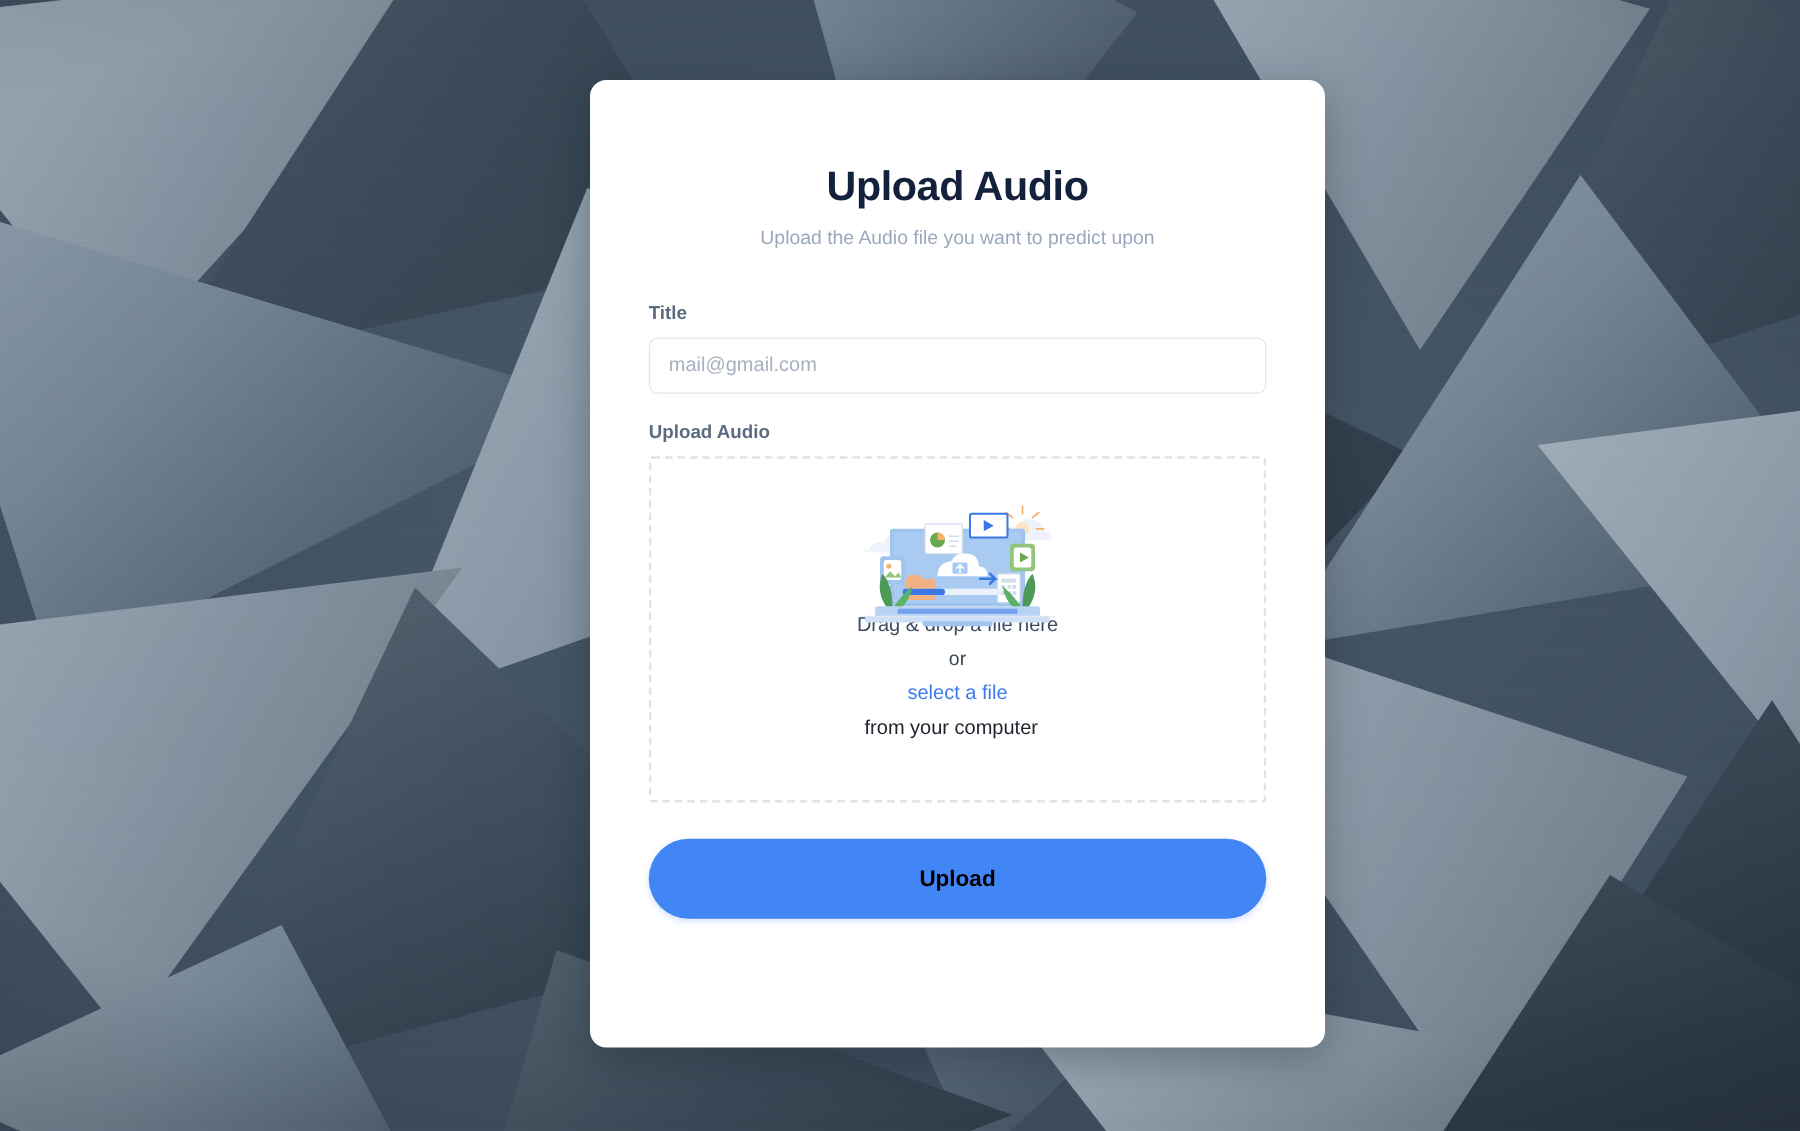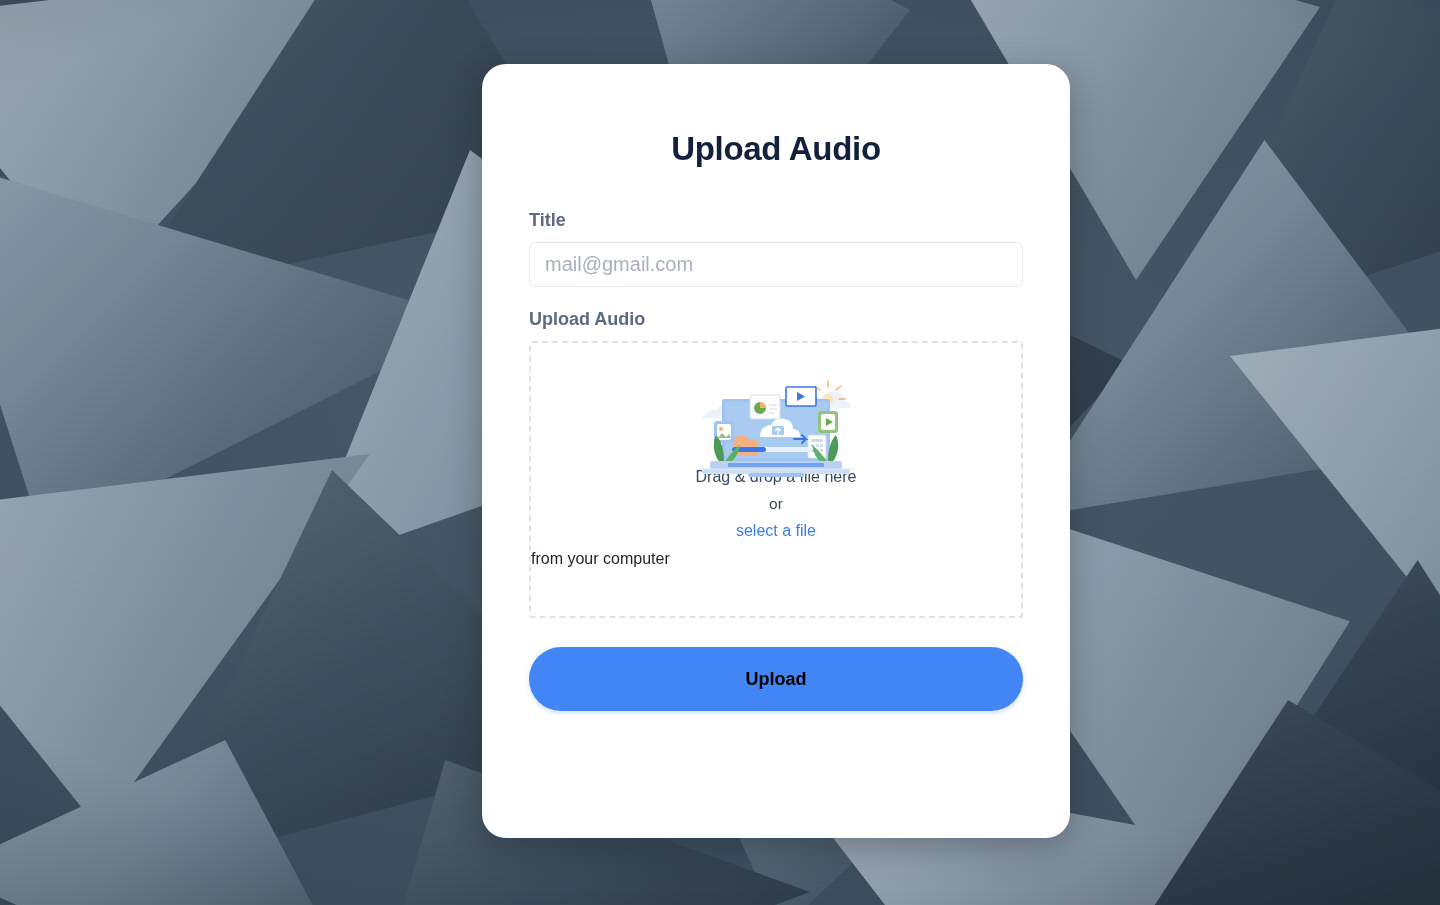--- a/index.html
+++ b/index.html
@@ -37,24 +37,23 @@
       repeating-linear-gradient(0deg, rgba(255,255,255,0.012) 0 1px, rgba(0,0,0,0.012) 1px 2px);
     pointer-events: none;
   }
 
   
   #card {
     position: absolute;
     left: 472px; top: 64px;
     width: 588px; height: 774px;
     background: #ffffff;
-    border-radius: 24px;
+    border-radius: 13px;
     box-shadow: 0 10px 34px rgba(15,25,38,0.30);
     padding: 0 47px;
-    margin-left: 10px;
   }
 
   .card-title {
     margin: 0;
     padding-top: 66px;
     text-align: center;
     font-size: 33px;
     font-weight: bold;
     color: #14213d;
     letter-spacing: -0.3px;
@@ -62,33 +61,33 @@
   .card-sub {
     margin: 0;
     padding-top: 14px;
     text-align: center;
     font-size: 15.5px;
     color: #9aa8be;
   }
 
   .field-label {
     margin: 0;
-    font-size: 18px;
+    font-size: 15px;
     font-weight: bold;
     color: #5c6b80;
   }
   #title-label { padding-top: 42px; }
 
   #title-input {
     display: block;
     width: 100%;
     height: 45px;
     margin-top: 11px;
     padding: 0 15px;
-    font-size: 20px;
+    font-size: 16px;
     font-family: "Liberation Sans", sans-serif;
     color: #404a5c;
     background: #fff;
     border: 1px solid #e6e8f0;
     border-radius: 7px;
     outline: none;
   }
   #title-input::placeholder { color: #a8b0c0; }
 
   #upload-label { padding-top: 22px; }
@@ -136,20 +135,21 @@
     position: absolute;
     left: 0; right: 0; top: 179px;
     text-align: center;
     font-size: 16px;
     color: #3b7bf0;
     cursor: pointer;
   }
   #from-computer {
     position: absolute;
     left: 0; right: 10px; top: 207px;
+    text-align: center;
     font-size: 16px;
     color: #20262f;
   }
 
   #formats {
     margin: 0;
     padding-top: 14px;
     font-size: 14.5px;
     color: #e2e3ea;
   }
@@ -197,20 +197,21 @@
   <div class="cone light" style="width:520px;height:300px;left:740px;top:740px;clip-path:polygon(6% 6%,100% 36%,48% 100%);"></div>
   <div class="cone vdark" style="width:520px;height:320px;left:1080px;top:700px;clip-path:polygon(40% 0%,100% 58%,0% 100%);"></div>
 
   <div id="vig"></div>
   <div id="grain"></div>
 </div>
 
 <div id="card">
 
   <h1 class="card-title">Upload Audio</h1>
+  <p class="card-sub">Upload the Audio file you want to predict upon</p>
 
   <p class="field-label" id="title-label">Title</p>
 
   <input id="title-input" type="text" placeholder="mail@gmail.com" style="">
 
   <p class="field-label" id="upload-label">Upload Audio</p>
 
   <div id="dropzone">
     <div id="dz-inner">
 

